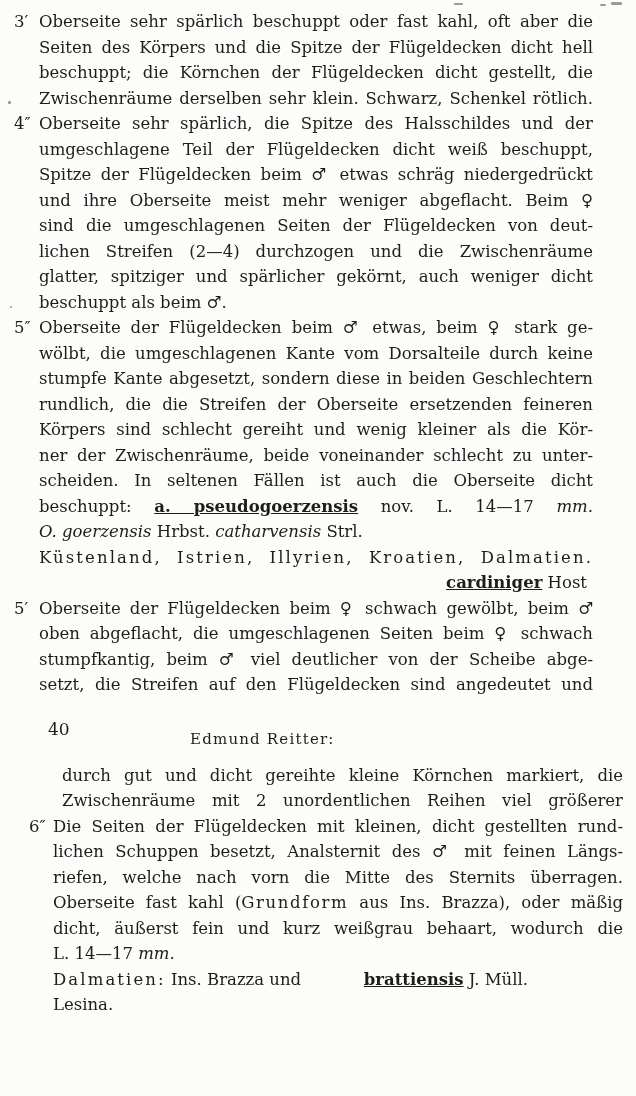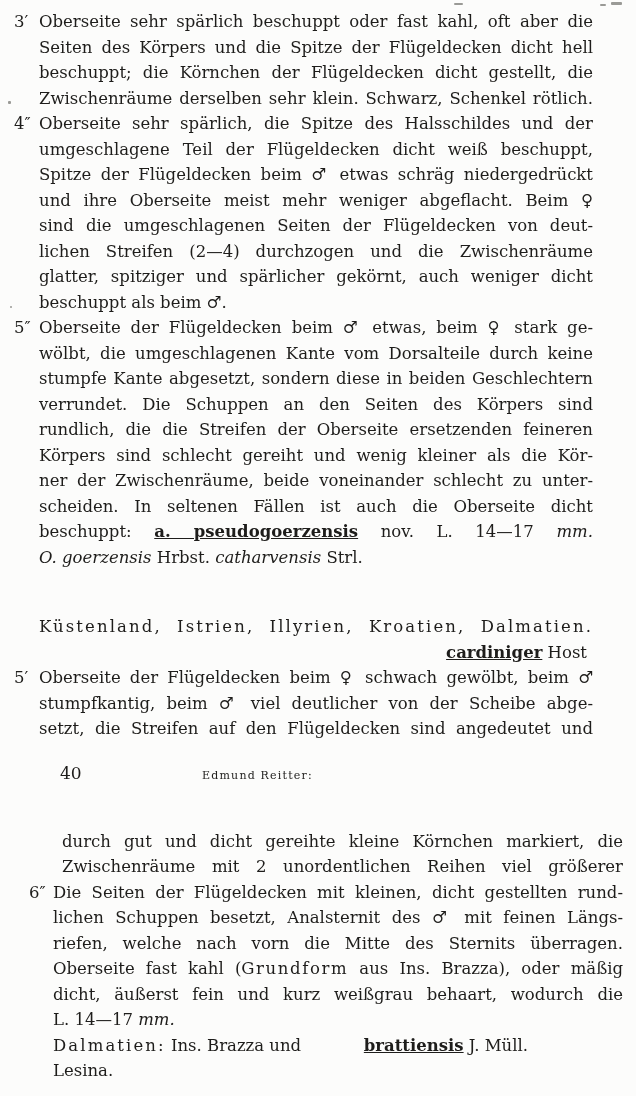--- a/index.html
+++ b/index.html
@@ -10,31 +10,31 @@
     font-size:16.5px;line-height:25.5px;
     position:relative;
   }
   .scan-speck{position:absolute;background:#9a9a96;border-radius:1px;}
   
   .page-top{padding:9px 43px 0 39px;}
   .key-item{position:relative;}
   .key-label{position:absolute;left:-25px;top:0;}
   .ln{text-align:justify;text-align-last:justify;}
   .ln.end{text-align:last;text-align-last:left;}
-  .sperr{letter-spacing:2.1px;margin-top:44px;}
+  .sperr{letter-spacing:2.1px;}
   .sperr-sm{letter-spacing:1.6px;}
   .b{font-weight:bold;text-decoration:underline;}
   .i{font-style:italic;}
   .name-line{text-align:center;text-align-last:right;padding-right:6px;}
   
   .page-40{padding:0 13px 0 53px;}
-  .p40-header{position:relative;height:26px;margin-top:19px;margin-left:12px;}
+  .p40-header{position:relative;height:26px;margin-top:19px;}
   .p40-number{position:absolute;left:-5px;top:0;font-size:17px;}
-  .p40-title{position:absolute;left:137px;top:2px;font-size:11px;letter-spacing:1.2px;}
-  .continuation{margin-left:9px;margin-top:42px;}
+  .p40-title{position:absolute;left:137px;top:10px;font-size:15px;letter-spacing:1.2px;}
+  .continuation{margin-left:9px;margin-top:20px;}
   .split-line{display:flex;justify-content:space-between;text-align:left;text-align-last:left;}
   .split-right{margin-right:95px;white-space:nowrap;}
 </style>
 </head>
 <body>
 
 <div class="scan-speck" style="left:454px;top:3px;width:9px;height:2px;"></div>
 <div class="scan-speck" style="left:600px;top:4px;width:6px;height:2px;"></div>
 <div class="scan-speck" style="left:611px;top:2px;width:11px;height:3px;"></div>
 <div class="scan-speck" style="left:8px;top:101px;width:3px;height:3px;"></div>
@@ -60,34 +60,34 @@
     <div class="ln">lichen Streifen (2—4) durchzogen und die Zwischenräume</div>
     <div class="ln">glatter, spitziger und spärlicher gekörnt, auch weniger dicht</div>
     <div class="ln end">beschuppt als beim ♂.</div>
   </div>
 
   <div class="key-item">
     <span class="key-label">5″</span>
     <div class="ln">Oberseite der Flügeldecken beim ♂ etwas, beim ♀ stark ge-</div>
     <div class="ln">wölbt, die umgeschlagenen Kante vom Dorsalteile durch keine</div>
     <div class="ln">stumpfe Kante abgesetzt, sondern diese in beiden Geschlechtern</div>
-    <div class="ln">verrundet. Die Schuppen an den Seiten des Körpers sind</div>
     <div class="ln">rundlich, die die Streifen der Oberseite ersetzenden feineren</div>
     <div class="ln">Körpers sind schlecht gereiht und wenig kleiner als die Kör-</div>
     <div class="ln">ner der Zwischenräume, beide voneinander schlecht zu unter-</div>
     <div class="ln">scheiden. In seltenen Fällen ist auch die Oberseite dicht</div>
     <div class="ln"><span>beschuppt: </span><span class="b">a. pseudogoerzensis</span><span> nov. L. 14—17 </span><span class="i">mm.</span></div>
     <div class="ln end"><span class="i">O. goerzensis</span><span> Hrbst. </span><span class="i">catharvensis</span><span> Strl.</span></div>
     <div class="ln sperr">Küstenland, Istrien, Illyrien, Kroatien, Dalmatien.</div>
     <div class="ln name-line"><span class="b">cardiniger</span><span> Host</span></div>
   </div>
 
   <div class="key-item">
     <span class="key-label">5′</span>
     <div class="ln">Oberseite der Flügeldecken beim ♀ schwach gewölbt, beim ♂</div>
+    <div class="ln">oben abgeflacht, die umgeschlagenen Seiten beim ♀ schwach</div>
     <div class="ln">stumpfkantig, beim ♂ viel deutlicher von der Scheibe abge-</div>
     <div class="ln">setzt, die Streifen auf den Flügeldecken sind angedeutet und</div>
   </div>
 
 </div>
 
 <div class="page-40">
 
   <div class="p40-header">
     <span class="p40-number">40</span>

